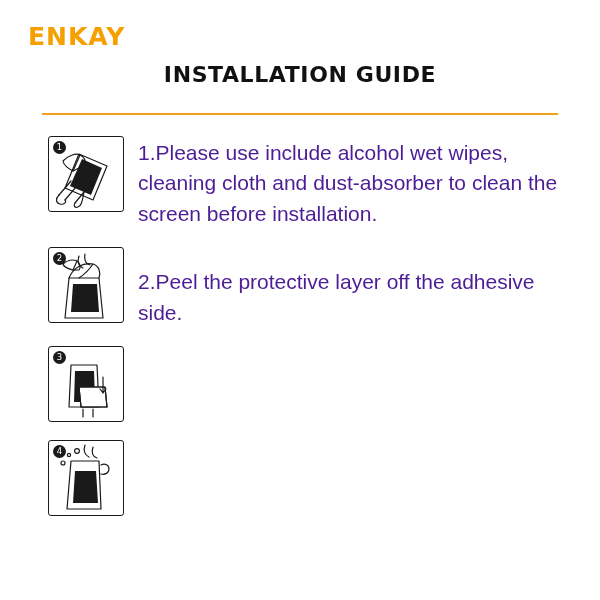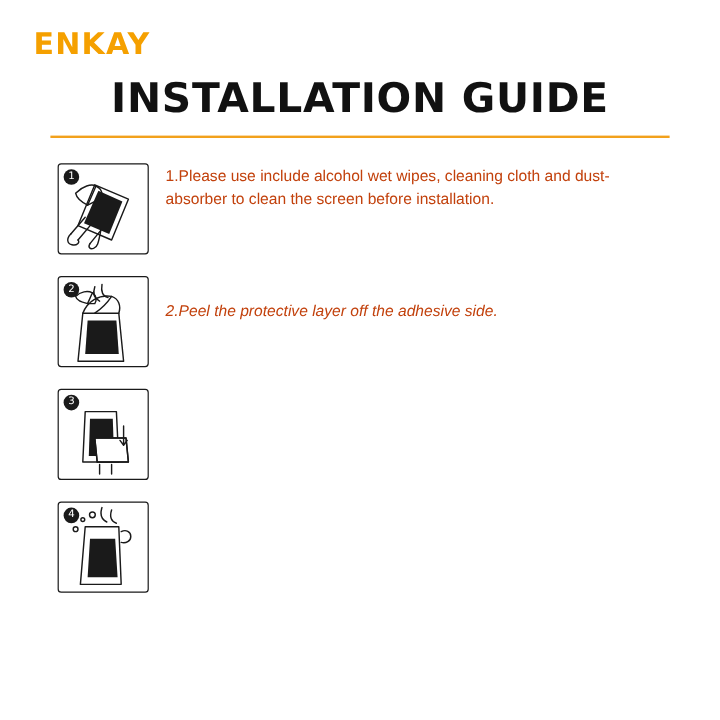--- a/index.html
+++ b/index.html
@@ -34,21 +34,21 @@
 
   
   .title-wrap {
     position: absolute;
     left: 0;
     top: 62px;
     width: 600px;
     text-align: center;
   }
   .title {
-    font-size: 34px;
+    font-size: 22px;
     font-weight: bold;
     color: #111111;
     letter-spacing: 0.6px;
     font-family: "DejaVu Sans", sans-serif;
   }
   .rule {
     position: absolute;
     left: 42px;
     top: 113px;
     width: 516px;
@@ -90,30 +90,30 @@
     color: #ffffff;
     font-size: 8.5px;
     line-height: 13px;
     text-align: center;
     font-family: "DejaVu Sans", sans-serif;
     z-index: 5;
   }
   .step-text {
     flex: 1;
     padding-left: 14px;
-    font-size: 13px;
+    font-size: 21px;
     line-height: 1.45;
-    color: #c2410c;
+    color: #4c1d95;
     padding-top: 6px;
   }
   .step-text .num {
     white-space: pre;
   }
   .st-1 { padding-top: 6px; }
-  .st-2 { padding-top: 24px; font-style: italic; }
+  .st-2 { padding-top: 24px; }
   .st-3 { padding-top: 18px; }
   .st-4 { padding-top: 18px; }
 
   
   .art { position: absolute; inset: 0; }
 </style>
 </head>
 <body>
 
 <div class="page">

